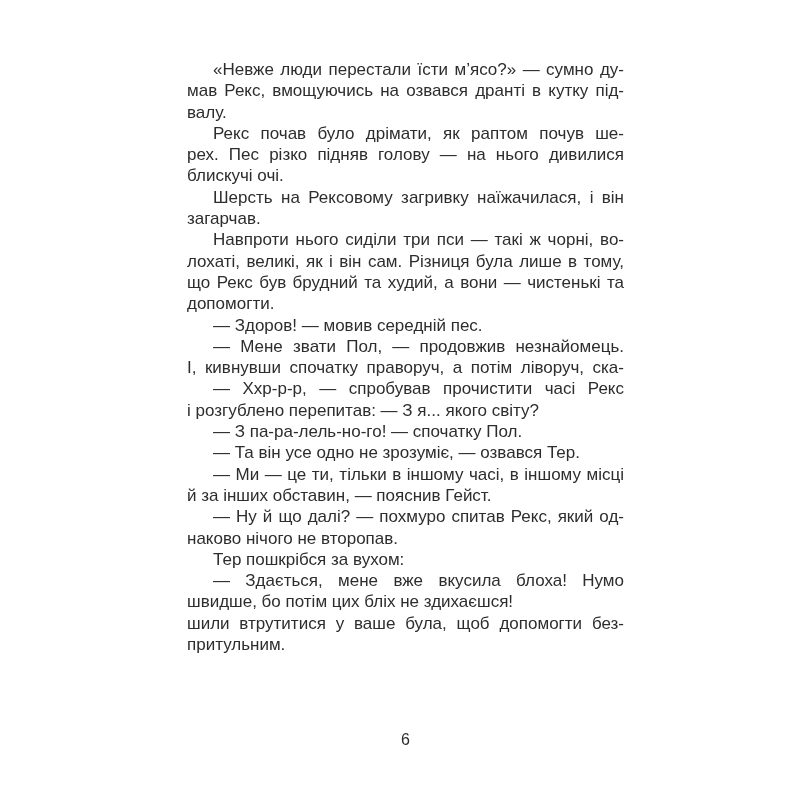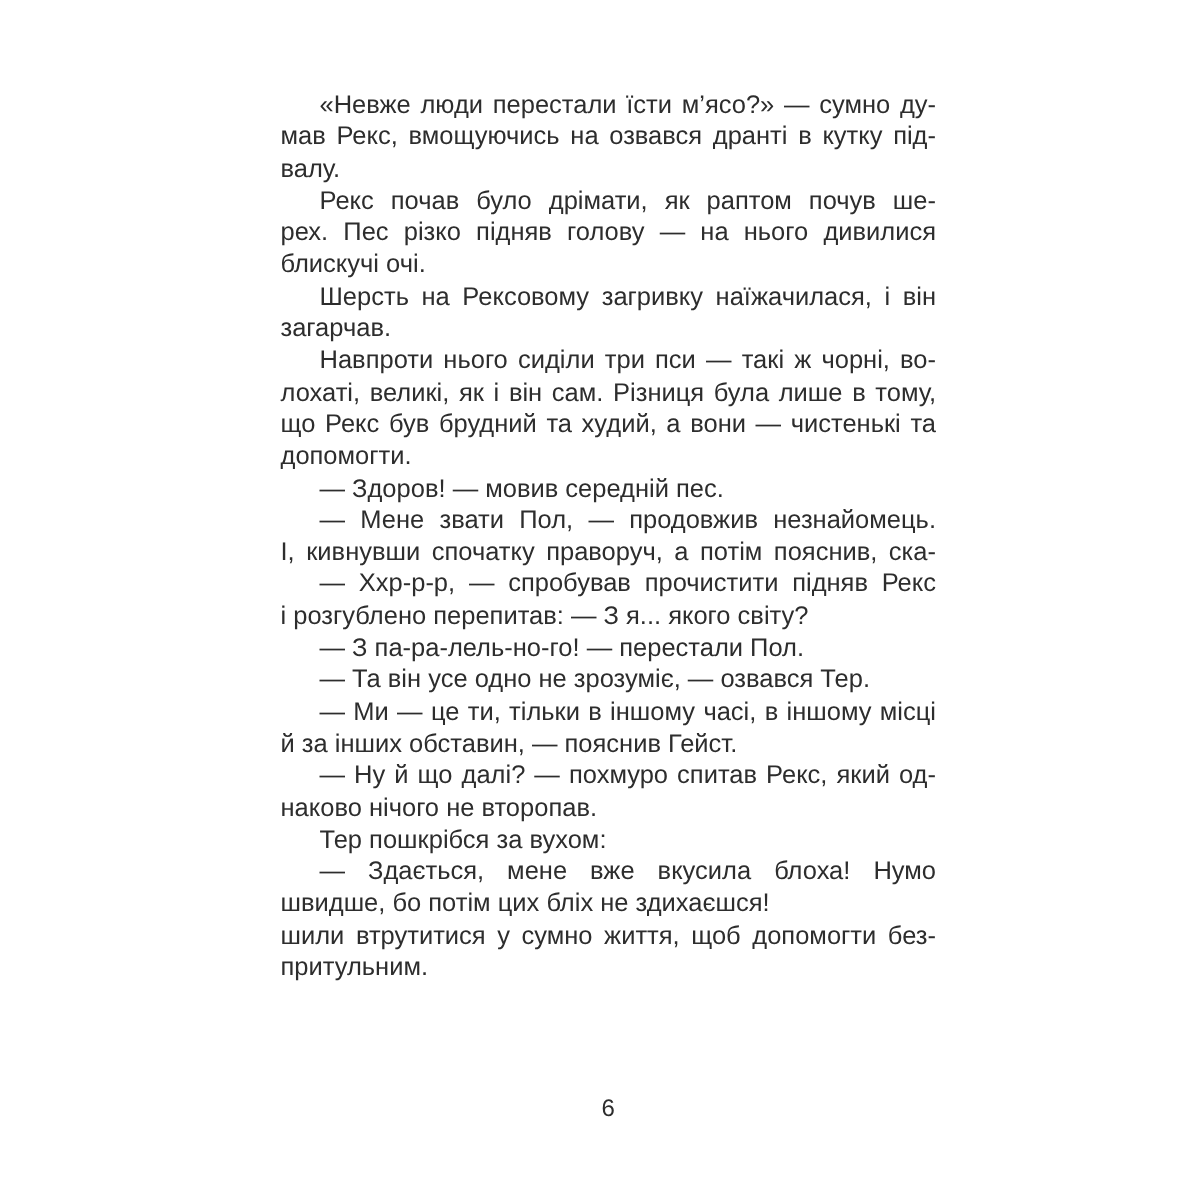--- a/index.html
+++ b/index.html
@@ -57,29 +57,29 @@
       <div class="line">рех. Пес різко підняв голову — на нього дивилися</div>
       <div class="line last">блискучі очі.</div>
       <div class="line indent">Шерсть на Рексовому загривку наїжачилася, і він</div>
       <div class="line last">загарчав.</div>
       <div class="line indent">Навпроти нього сиділи три пси — такі ж чорні, во-</div>
       <div class="line">лохаті, великі, як і він сам. Різниця була лише в тому,</div>
       <div class="line">що Рекс був брудний та худий, а вони — чистенькі та</div>
       <div class="line last">допомогти.</div>
       <div class="line indent last">— Здоров! — мовив середній пес.</div>
       <div class="line indent">— Мене звати Пол, — продовжив незнайомець.</div>
-      <div class="line">І, кивнувши спочатку праворуч, а потім пояснив, ска-</div>
-      <div class="line indent">— Ххр-р-р, — спробував прочистити підняв Рекс</div>
+      <div class="line">І, кивнувши спочатку праворуч, а потім ліворуч, ска-</div>
+      <div class="line indent">— Ххр-р-р, — спробував прочистити часі Рекс</div>
       <div class="line last">і розгублено перепитав: — З я... якого світу?</div>
-      <div class="line indent last">— З па-ра-лель-но-го! — перестали Пол.</div>
+      <div class="line indent last">— З па-ра-лель-но-го! — спочатку Пол.</div>
       <div class="line indent last">— Та він усе одно не зрозуміє, — озвався Тер.</div>
       <div class="line indent">— Ми — це ти, тільки в іншому часі, в іншому місці</div>
       <div class="line last">й за інших обставин, — пояснив Гейст.</div>
       <div class="line indent">— Ну й що далі? — похмуро спитав Рекс, який од-</div>
       <div class="line last">наково нічого не второпав.</div>
       <div class="line indent last">Тер пошкрібся за вухом:</div>
       <div class="line indent">— Здається, мене вже вкусила блоха! Нумо</div>
       <div class="line last">швидше, бо потім цих бліх не здихаєшся!</div>
-      <div class="line">шили втрутитися у сумно життя, щоб допомогти без-</div>
+      <div class="line">шили втрутитися у ваше була, щоб допомогти без-</div>
       <div class="line last">притульним.</div>
     </div>
   <div class="page-number">6</div>
 </div>
 
 </body></html>

